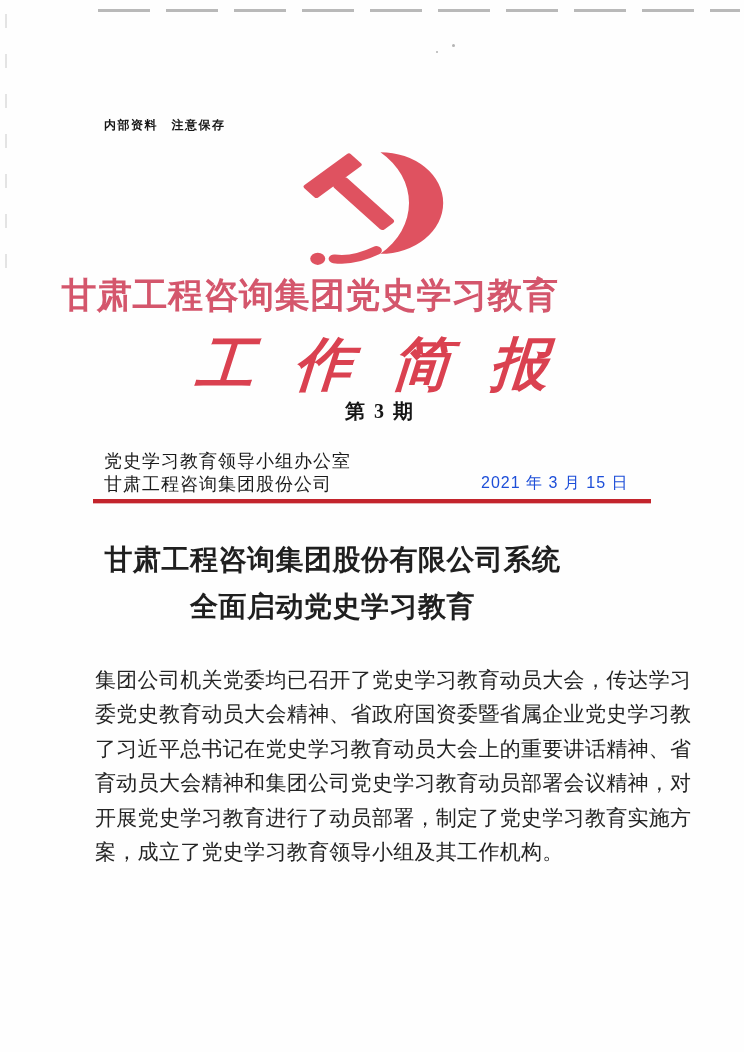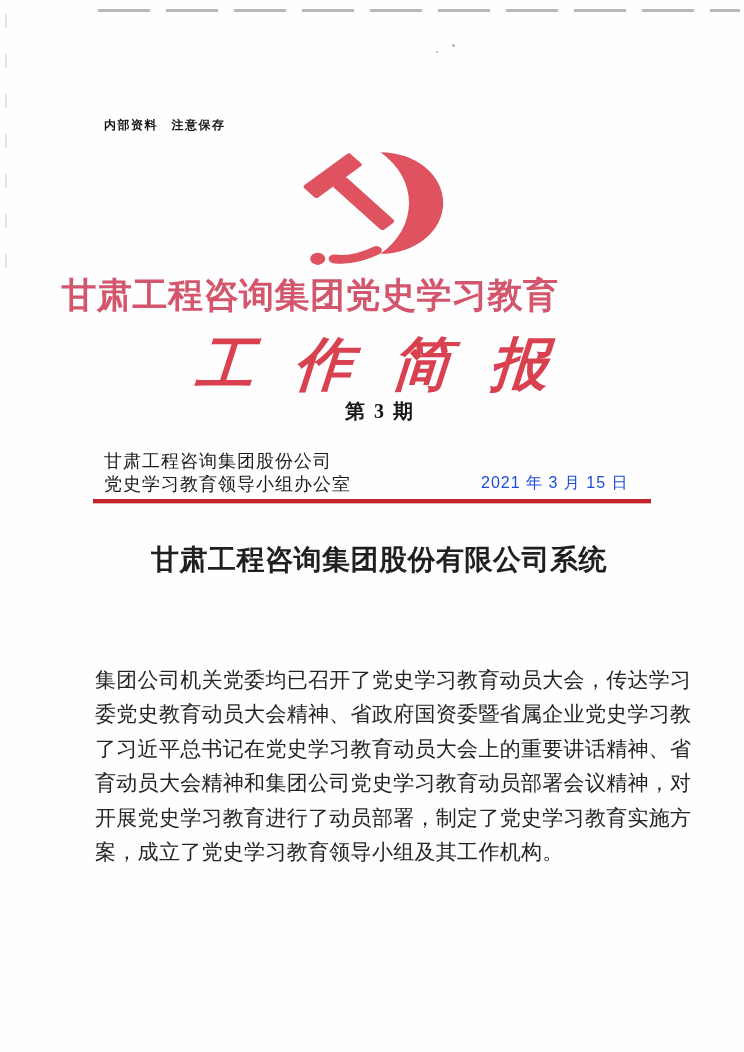--- a/index.html
+++ b/index.html
@@ -72,22 +72,22 @@
   }
 
   .red-rule {
     position: absolute; top: 499px; left: 93px; width: 558px; height: 4px;
     background: #c3242c;
     box-shadow: 0 1px 0 rgba(195,36,44,.35);
   }
 
   .article-title {
     position: absolute; top: 536px; left: 0; width: 607px;
-    text-align: right; font-size: 28px; font-weight: 700;
-    line-height: 47px; color: #1f1f1f; letter-spacing: 0.5px;
+    text-align: center; font-size: 28px; font-weight: 700;
+    line-height: 47px; color: #1f1f1f; letter-spacing: 0.5px; padding-left: 29px;
   }
 
   .body-text {
     position: absolute; top: 663px; left: 95px; width: 566px;
     font-size: 21px; line-height: 34.4px; color: #242424;
     letter-spacing: 0.3px;
   }
   .body-line { white-space: nowrap; }
   .body-line.first { text-indent: 2em; }
 </style>
@@ -120,30 +120,31 @@
     </svg>
   </div>
 
   <div class="masthead-title">甘肃工程咨询集团党史学习教育</div>
 
   <div class="calligraphy">工作简报</div>
 
   <div class="issue-no">第 3 期</div>
 
   <div class="issuer">
+    <div>党史学习教育领导小组办公室</div>
     <div>甘肃工程咨询集团股份公司</div>
-    <div>党史学习教育领导小组办公室</div>
   </div>
 
   <div class="pub-date">2021 年 3 月 15 日</div>
 
   <div class="red-rule"></div>
 
   <div class="article-title">
     <div>甘肃工程咨询集团股份有限公司系统</div>
+    <div>全面启动党史学习教育</div>
   </div>
 
   <div class="body-text">
     <div class="body-line">集团公司机关党委均已召开了党史学习教育动员大会，传达学习</div>
     <div class="body-line">委党史教育动员大会精神、省政府国资委暨省属企业党史学习教</div>
     <div class="body-line">了习近平总书记在党史学习教育动员大会上的重要讲话精神、省</div>
     <div class="body-line">育动员大会精神和集团公司党史学习教育动员部署会议精神，对</div>
     <div class="body-line">开展党史学习教育进行了动员部署，制定了党史学习教育实施方</div>
     <div class="body-line">案，成立了党史学习教育领导小组及其工作机构。</div>
   </div>

